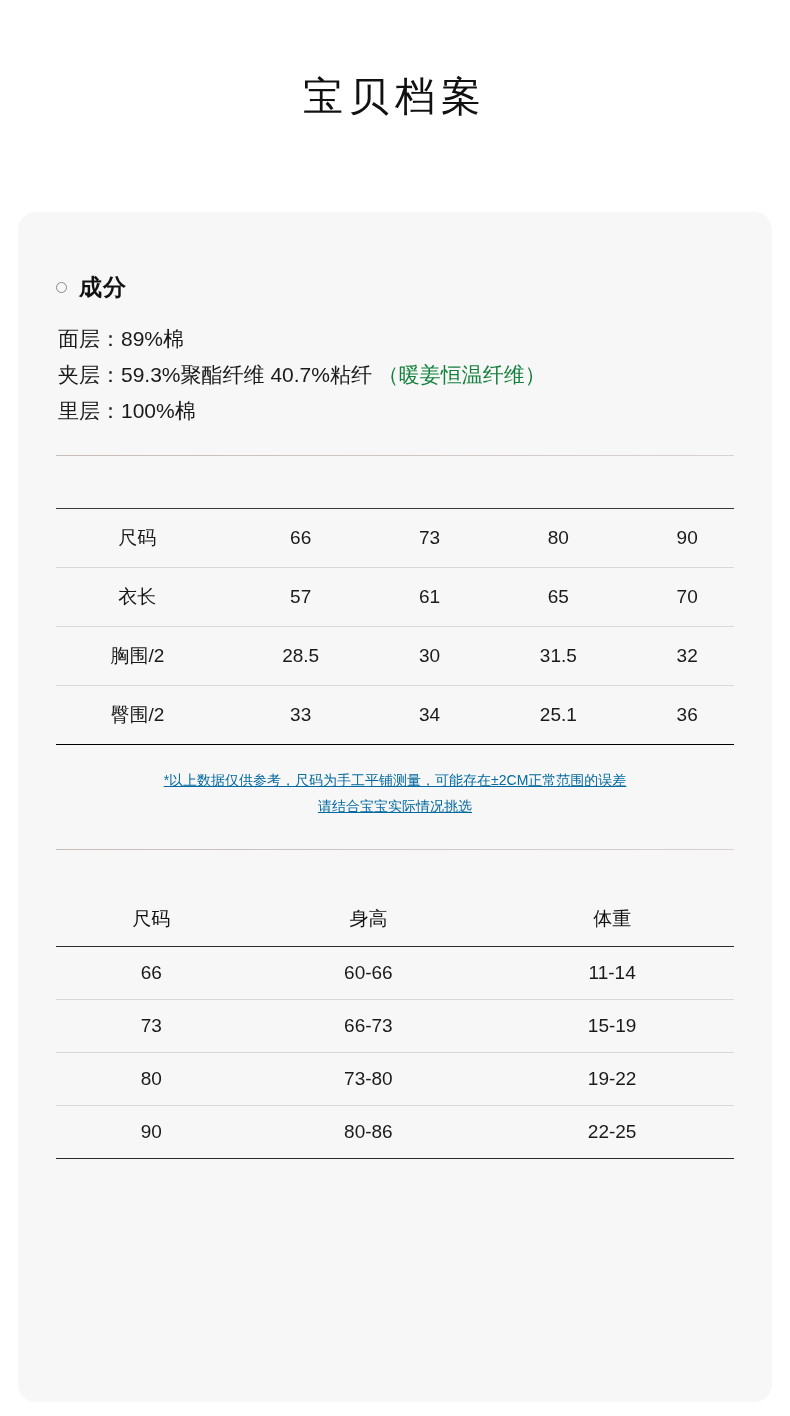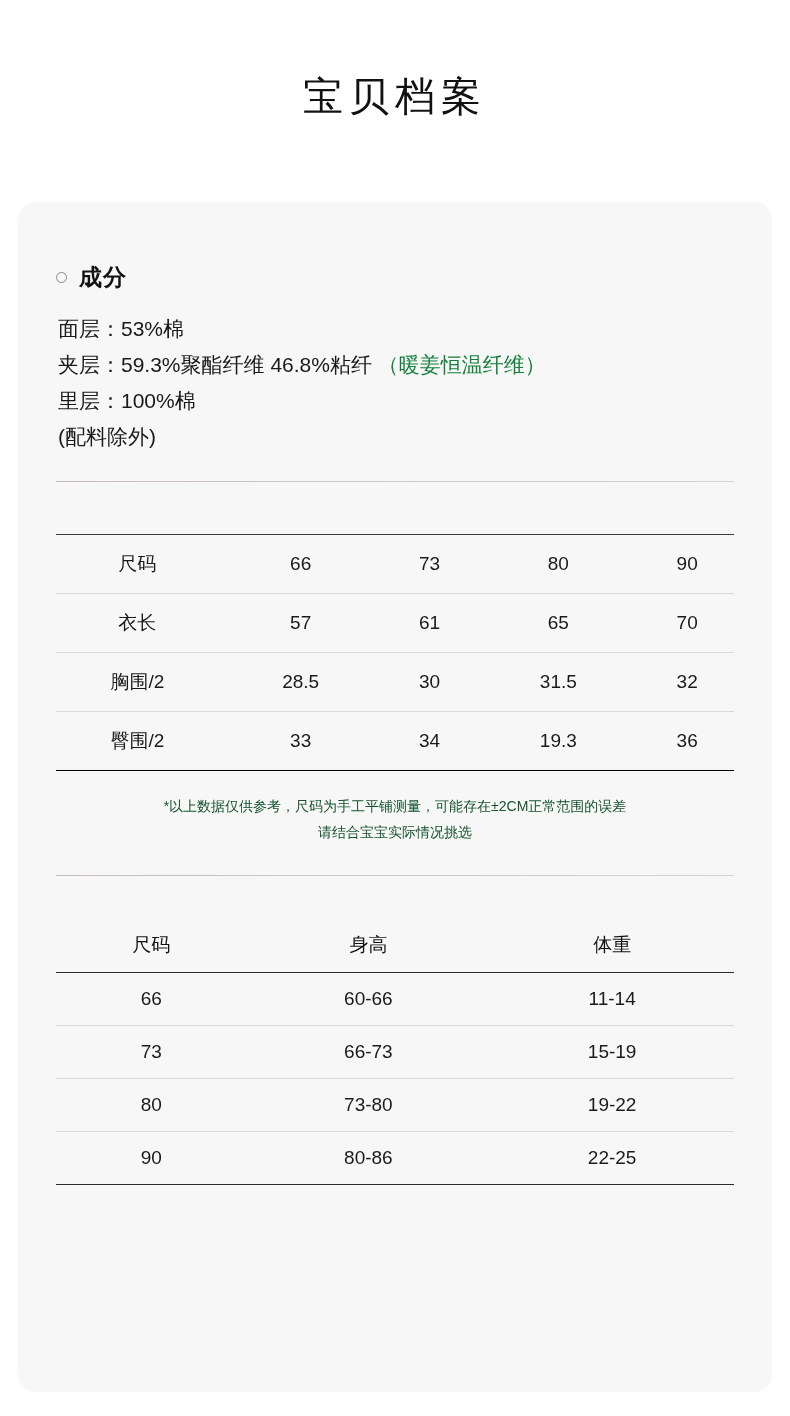--- a/index.html
+++ b/index.html
@@ -25,21 +25,21 @@
     font-size: 40px;
     letter-spacing: 6px;
     font-weight: 400;
     color: #111111;
     padding-top: 72px;
     line-height: 1.2;
   }
   .card {
     position: absolute;
     left: 18px;
-    top: 202px;
+    top: 212px;
     width: 754px;
     height: 1190px;
     background: #f7f7f7;
     border-radius: 18px;
     box-sizing: border-box;
   }
   .section {
     padding: 0 38px;
     box-sizing: border-box;
   }
@@ -103,22 +103,23 @@
     border-bottom: 1px solid #000000;
   }
   table.size td.lbl {
     width: 24%;
     font-size: 19px;
   }
   .note {
     margin-top: 22px;
     text-align: center;
     font-size: 14px;
-    color: #14532d;
+    color: #0369a1;
     line-height: 26px;
+    text-decoration: underline;
   }
   
   .guide-wrap {
     margin-top: 20px;
   }
   table.guide {
     width: 100%;
     border-collapse: collapse;
     font-size: 19px;
   }
@@ -148,24 +149,23 @@
   <div class="page-title">宝贝档案</div>
 
   <div class="card">
 
     <div class="section" style="padding-top:60px;">
       <div class="sec-head">
         <span class="bullet"></span>
         <span class="sec-title">成分</span>
       </div>
       <div class="comp-block">
-        <div class="comp-line"><span>面层：53%棉</span><span class="highlight"></span></div>
-        <div class="comp-line"><span>夹层：59.3%聚酯纤维  46.8%粘纤 </span><span class="highlight">（暖姜恒温纤维）</span></div>
+        <div class="comp-line"><span>面层：89%棉</span><span class="highlight"></span></div>
+        <div class="comp-line"><span>夹层：59.3%聚酯纤维  40.7%粘纤 </span><span class="highlight">（暖姜恒温纤维）</span></div>
         <div class="comp-line"><span>里层：100%棉</span><span class="highlight"></span></div>
-        <div class="comp-line"><span>(配料除外)</span><span class="highlight"></span></div>
       </div>
     </div>
 
     <div class="divider"></div>
 
     <div class="section" style="padding-top:30px;">
 
       <div class="size-wrap">
         <table class="size">
           <tbody>
@@ -187,21 +187,21 @@
               <td class="lbl">胸围/2</td>
               <td>28.5</td>
               <td>30</td>
               <td>31.5</td>
               <td>32</td>
             </tr>
             <tr>
               <td class="lbl">臀围/2</td>
               <td>33</td>
               <td>34</td>
-              <td>19.3</td>
+              <td>25.1</td>
               <td>36</td>
             </tr>
           </tbody>
         </table>
       </div>
 
       <div class="note">
         <div>*以上数据仅供参考，尺码为手工平铺测量，可能存在±2CM正常范围的误差</div>
         <div>请结合宝宝实际情况挑选</div>
       </div>

